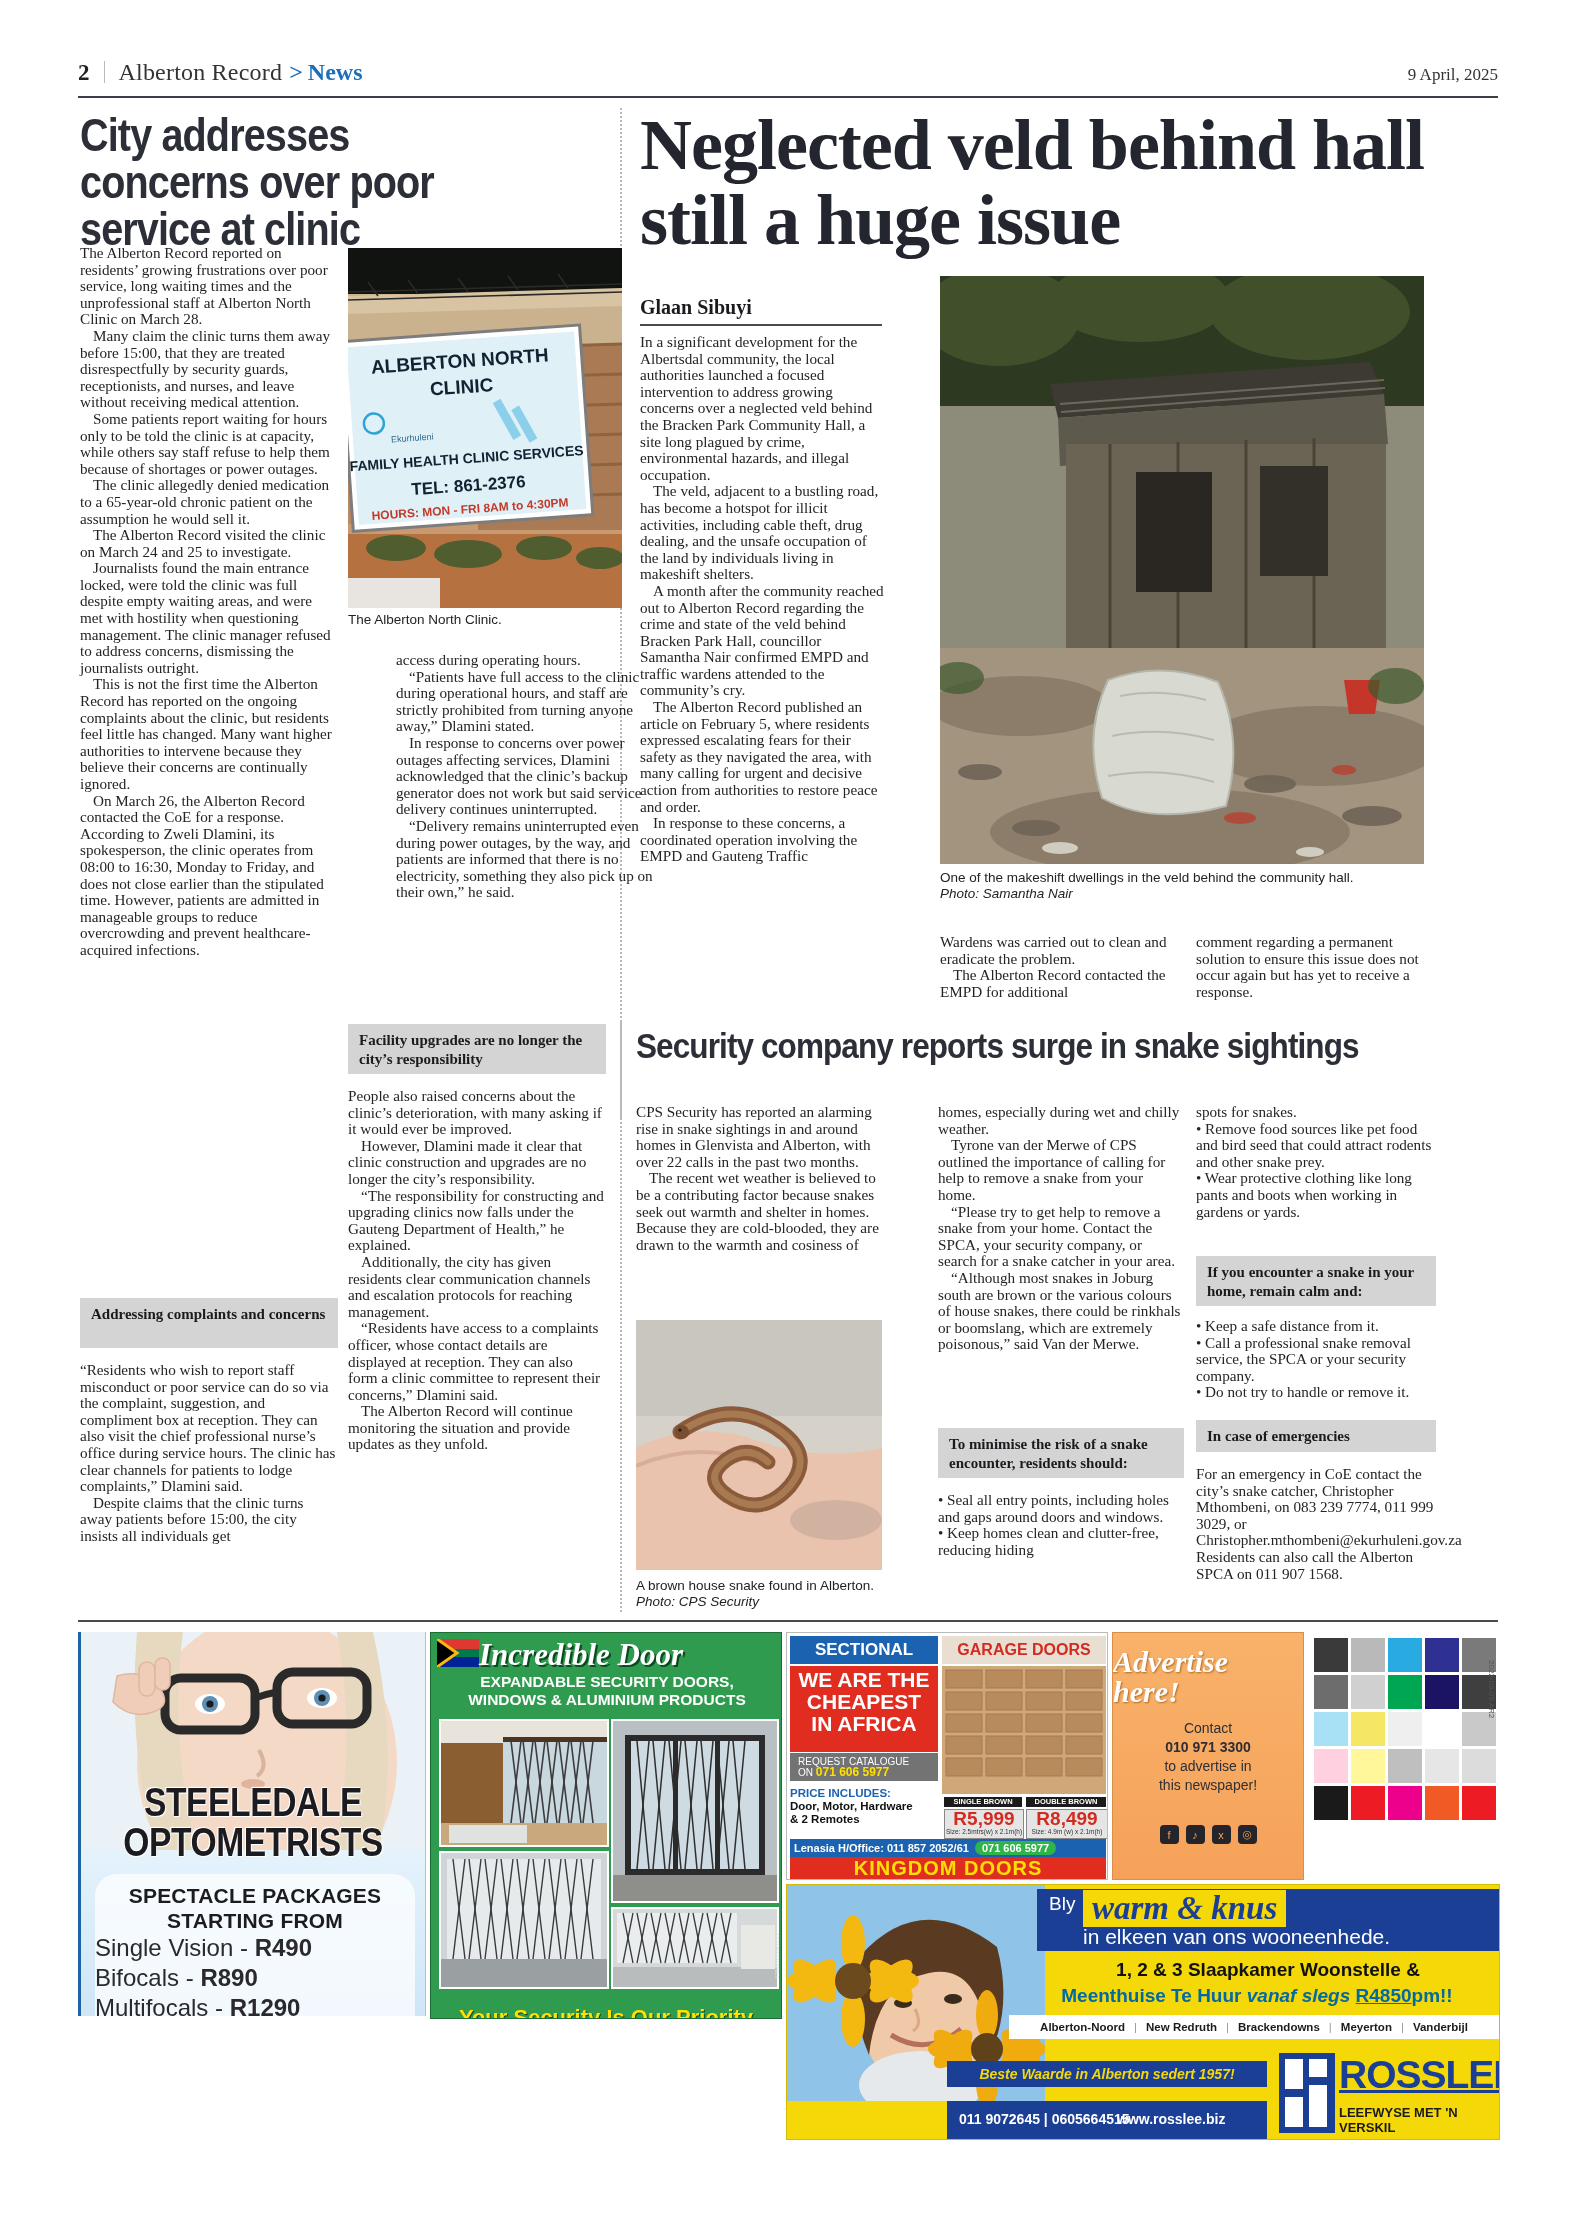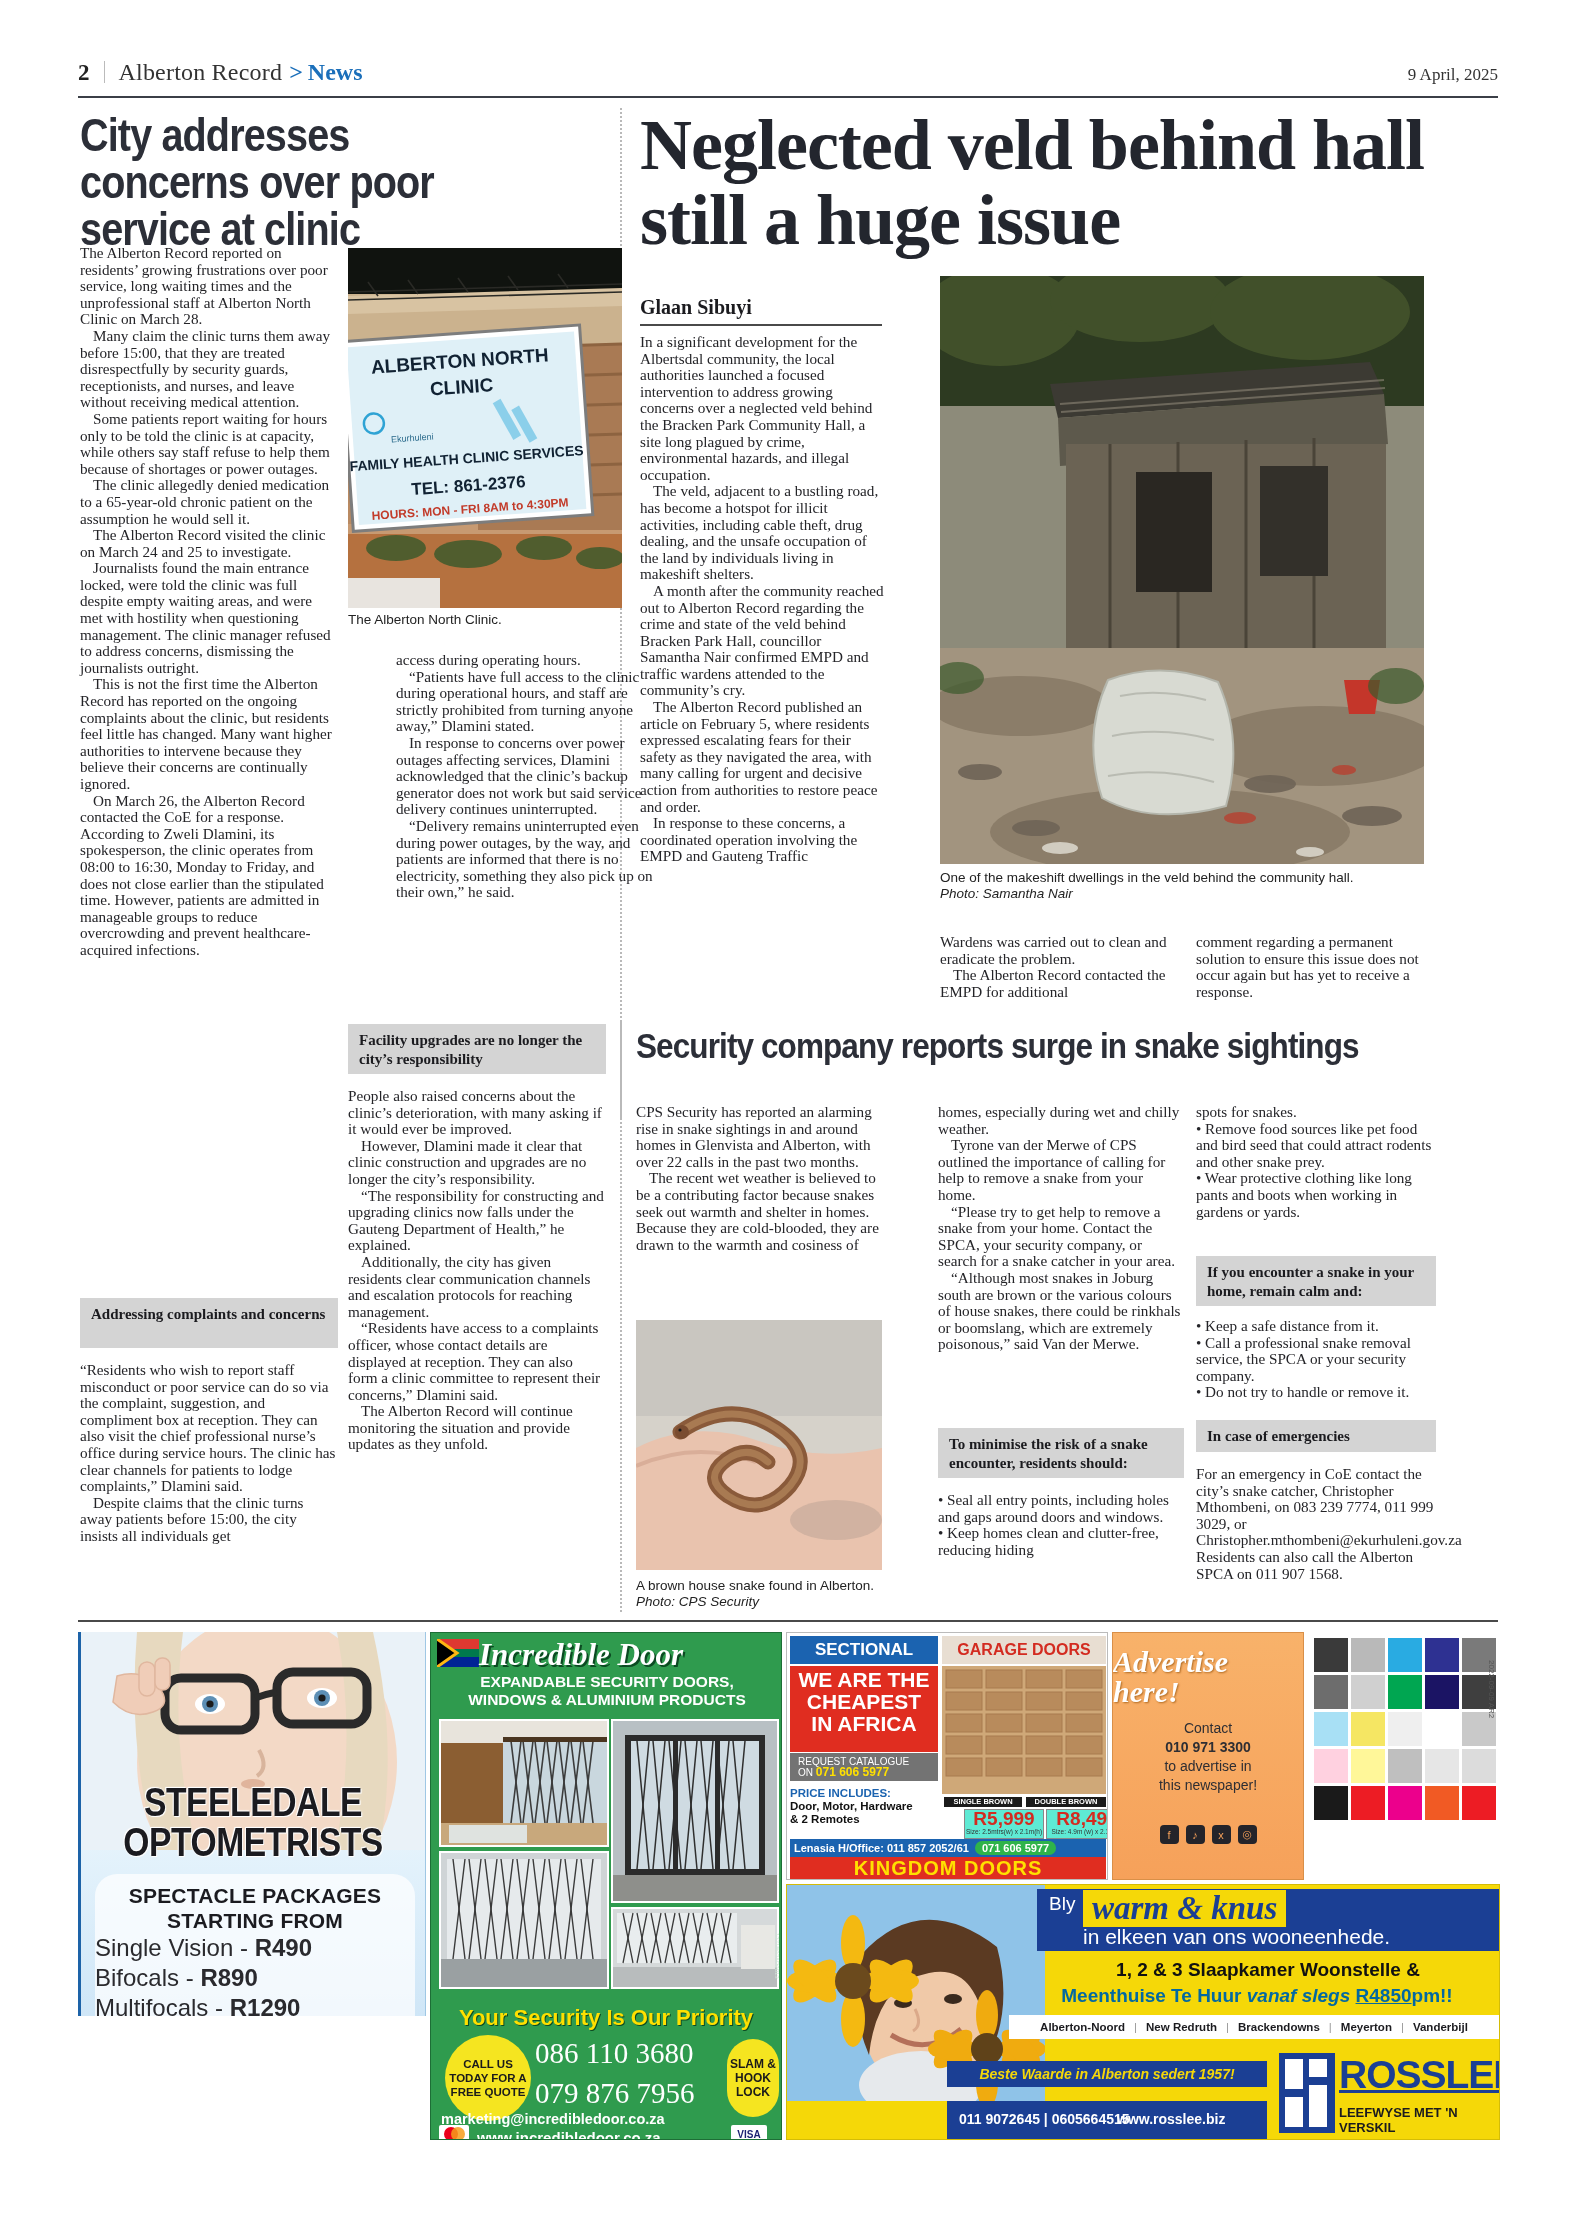--- a/index.html
+++ b/index.html
@@ -89,21 +89,21 @@
     text-shadow:0 0 3px #fff,1px 1px 0 #fff,-1px -1px 0 #fff;transform:scaleX(.82);}
   .opto-pkgbox{position:absolute;left:14px;top:242px;width:320px;height:168px;background:rgba(255,255,255,.72);border-radius:22px;}
   .opto-pkg-h{text-align:center;font-family:"Liberation Sans",sans-serif;font-weight:bold;font-size:21px;line-height:25px;color:#1b1b20;padding-top:9px;letter-spacing:.2px;}
   .opto-price{text-align:left;font-family:"Liberation Sans",sans-serif;font-size:24px;line-height:30px;color:#2a2a2e;}
   .opto-price b{font-weight:bold;}
   .opto-addr{position:absolute;left:0;top:418px;width:100%;text-align:center;font-family:"Liberation Sans",sans-serif;font-size:19px;line-height:25px;color:#2b2b30;}
   .opto-tel{position:absolute;left:0;top:494px;width:100%;text-align:center;font-family:"Liberation Sans",sans-serif;font-weight:bold;font-size:25px;color:#f26a21;}
   .opto-fine{position:absolute;left:0;top:487px;width:100%;text-align:left;padding-left:6px;font-family:"Liberation Sans",sans-serif;font-size:8px;color:#333;}
 
   
-  #ad-door{left:430px;top:1632px;width:352px;height:508px;background:#2f9b4e;border:1px solid #1d6e36;}
+  #ad-door{left:430px;top:1632px;width:352px;height:387px;background:#2f9b4e;border:1px solid #1d6e36;}
   .door-top{position:absolute;left:0;top:0;width:100%;height:82px;}
   .door-logo{position:absolute;left:48px;top:4px;font-family:"Liberation Serif",serif;font-style:italic;font-weight:bold;font-size:31px;color:#fff;text-shadow:2px 2px 0 #0c4a22;}
   .door-sub{position:absolute;left:6px;top:40px;width:340px;text-align:center;font-family:"Liberation Sans",sans-serif;font-weight:bold;font-size:15.5px;line-height:18px;color:#fff;}
   .door-imgs{position:absolute;left:8px;top:86px;width:336px;height:268px;}
   .door-img{position:absolute;border:2px solid #fff;overflow:hidden;}
   .door-slogan{position:absolute;left:0;top:372px;width:100%;text-align:center;font-family:"Liberation Sans",sans-serif;font-weight:bold;font-size:22px;color:#ffe000;text-shadow:1px 1px 0 #0c4a22;}
   .door-badge{position:absolute;left:14px;top:402px;width:86px;height:86px;border-radius:50%;background:#f5e520;display:flex;align-items:center;justify-content:center;text-align:center;font-family:"Liberation Sans",sans-serif;font-weight:bold;font-size:11.5px;line-height:14px;color:#1b1b1b;}
   .door-phone{position:absolute;left:104px;font-family:"Liberation Serif",serif;font-size:29px;color:#fff;}
   .door-lock{position:absolute;left:296px;top:406px;width:52px;height:78px;border-radius:26px;background:#f5e520;display:flex;align-items:center;justify-content:center;text-align:center;font-family:"Liberation Sans",sans-serif;font-weight:bold;font-size:12px;line-height:14px;color:#1b1b1b;}
   .door-mail{position:absolute;left:10px;top:478px;font-family:"Liberation Sans",sans-serif;font-weight:bold;font-size:14.5px;color:#fff;}
@@ -112,21 +112,21 @@
   
   #ad-king{left:786px;top:1632px;width:322px;height:248px;background:#fff;border:1px solid #bbb;}
   .kd-sect{position:absolute;left:3px;top:3px;width:148px;height:28px;background:#1b63b0;color:#fff;font-family:"Liberation Sans",sans-serif;font-weight:bold;font-size:17px;display:flex;align-items:center;justify-content:center;}
   .kd-gar{position:absolute;left:155px;top:3px;width:164px;height:28px;background:#e8ded2;color:#d32b20;font-family:"Liberation Sans",sans-serif;font-weight:bold;font-size:16px;display:flex;align-items:center;justify-content:center;}
   .kd-red{position:absolute;left:3px;top:33px;width:148px;height:86px;background:#e02d20;color:#fff;font-family:"Liberation Sans",sans-serif;font-weight:bold;font-size:21px;line-height:22px;text-align:center;padding-top:3px;box-sizing:border-box;}
   .kd-req{position:absolute;left:3px;top:120px;width:148px;height:28px;background:#737373;color:#fff;font-family:"Liberation Sans",sans-serif;font-size:10px;line-height:11px;padding:3px 8px;box-sizing:border-box;}
   .kd-req .ph{color:#ffe000;font-weight:bold;font-size:12px;}
   .kd-price{position:absolute;left:3px;top:154px;width:148px;height:52px;background:#fff;color:#111;font-family:"Liberation Sans",sans-serif;font-weight:bold;font-size:11.5px;line-height:13px;}
   .kd-doorimg{position:absolute;left:155px;top:33px;width:164px;height:128px;background:#d9b98e;overflow:hidden;}
   .kd-blk{position:absolute;font-family:"Liberation Sans",sans-serif;font-weight:bold;color:#fff;background:#1b1b1b;font-size:7.5px;text-align:center;}
-  .kd-pbox{position:absolute;background:#5eead4;border:1px solid #888;margin-left:20px;}
+  .kd-pbox{position:absolute;background:#e5e5e5;border:1px solid #888;}
   .kd-pr{font-family:"Liberation Sans",sans-serif;font-weight:bold;color:#d32b20;font-size:19px;}
   .kd-small{font-family:"Liberation Sans",sans-serif;font-size:6.5px;color:#333;}
   .kd-foot{position:absolute;left:3px;top:206px;width:316px;height:18px;background:#1b63b0;color:#fff;font-family:"Liberation Sans",sans-serif;font-weight:bold;font-size:11px;display:flex;align-items:center;padding-left:4px;box-sizing:border-box;}
   .kd-phpill{background:#2fb34a;border-radius:9px;padding:1px 7px;margin-left:6px;}
   .kd-name{position:absolute;left:3px;top:224px;width:316px;height:22px;background:#e02d20;color:#ffe000;font-family:"Liberation Sans Narrow","Liberation Sans",sans-serif;font-weight:bold;font-size:20px;display:flex;align-items:center;justify-content:center;letter-spacing:1px;}
 
   
   #ad-adv{left:1112px;top:1632px;width:192px;height:248px;background:linear-gradient(180deg,#f8b26a 0%,#f6a15a 100%);border:1px solid #d98f48;}
   .adv-t{position:absolute;left:0;top:14px;width:100%;text-align:left;font-family:"Liberation Serif",serif;font-style:italic;font-weight:bold;font-size:30px;line-height:30px;color:#fff;text-shadow:1px 1px 2px #b06b23;}
   .adv-b{position:absolute;left:0;top:86px;width:100%;text-align:center;font-family:"Liberation Sans",sans-serif;font-size:14px;line-height:19px;color:#2e2e33;}

